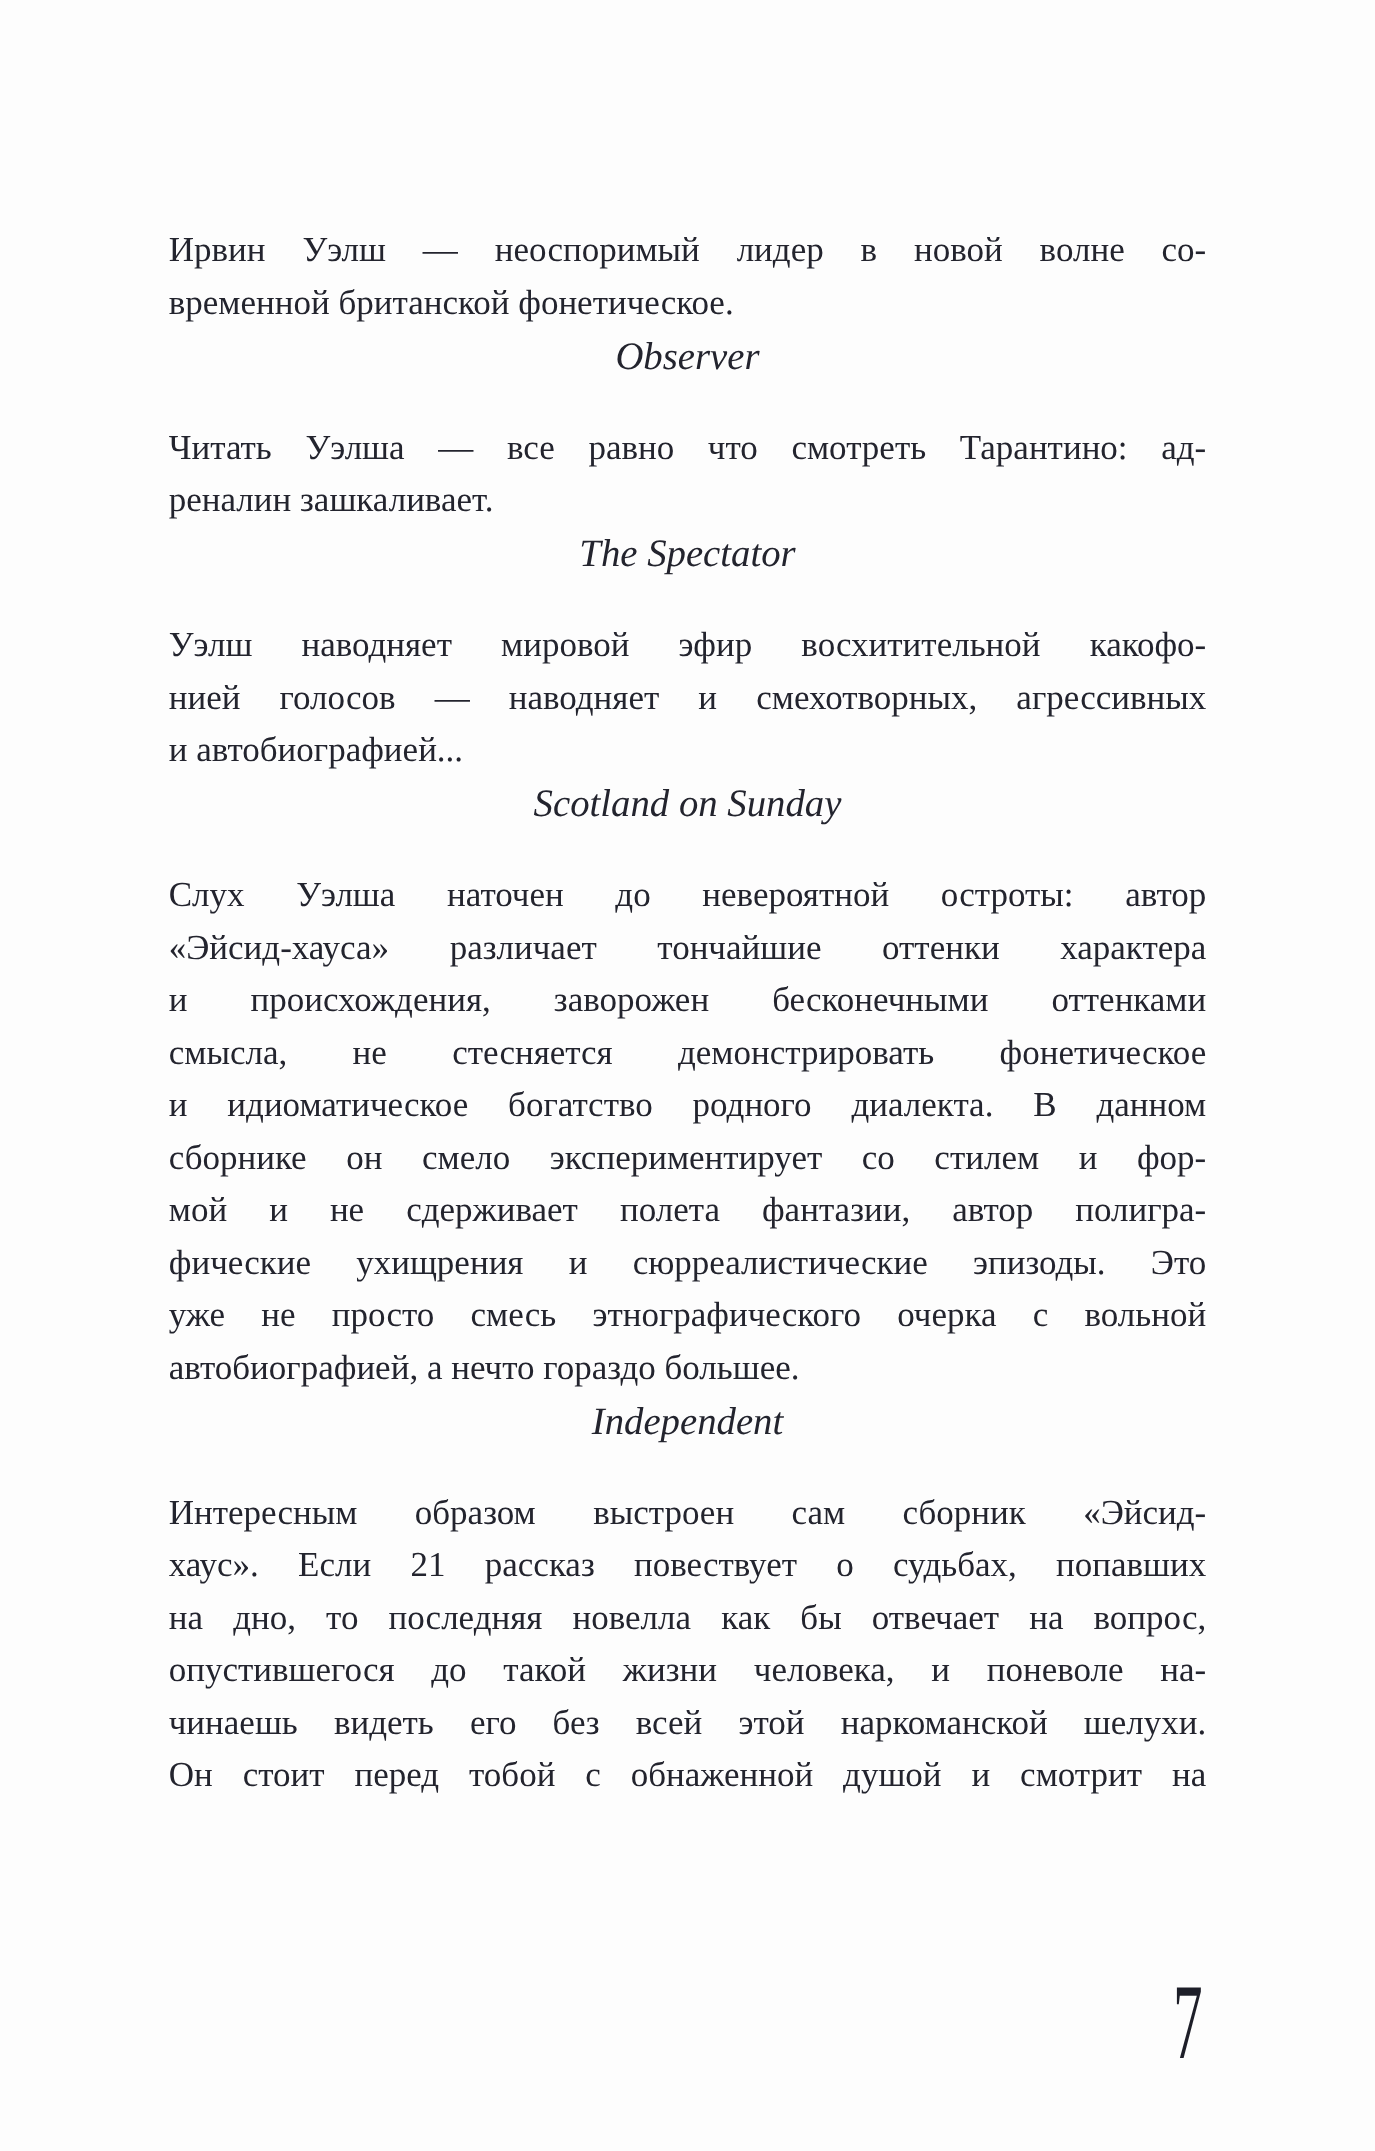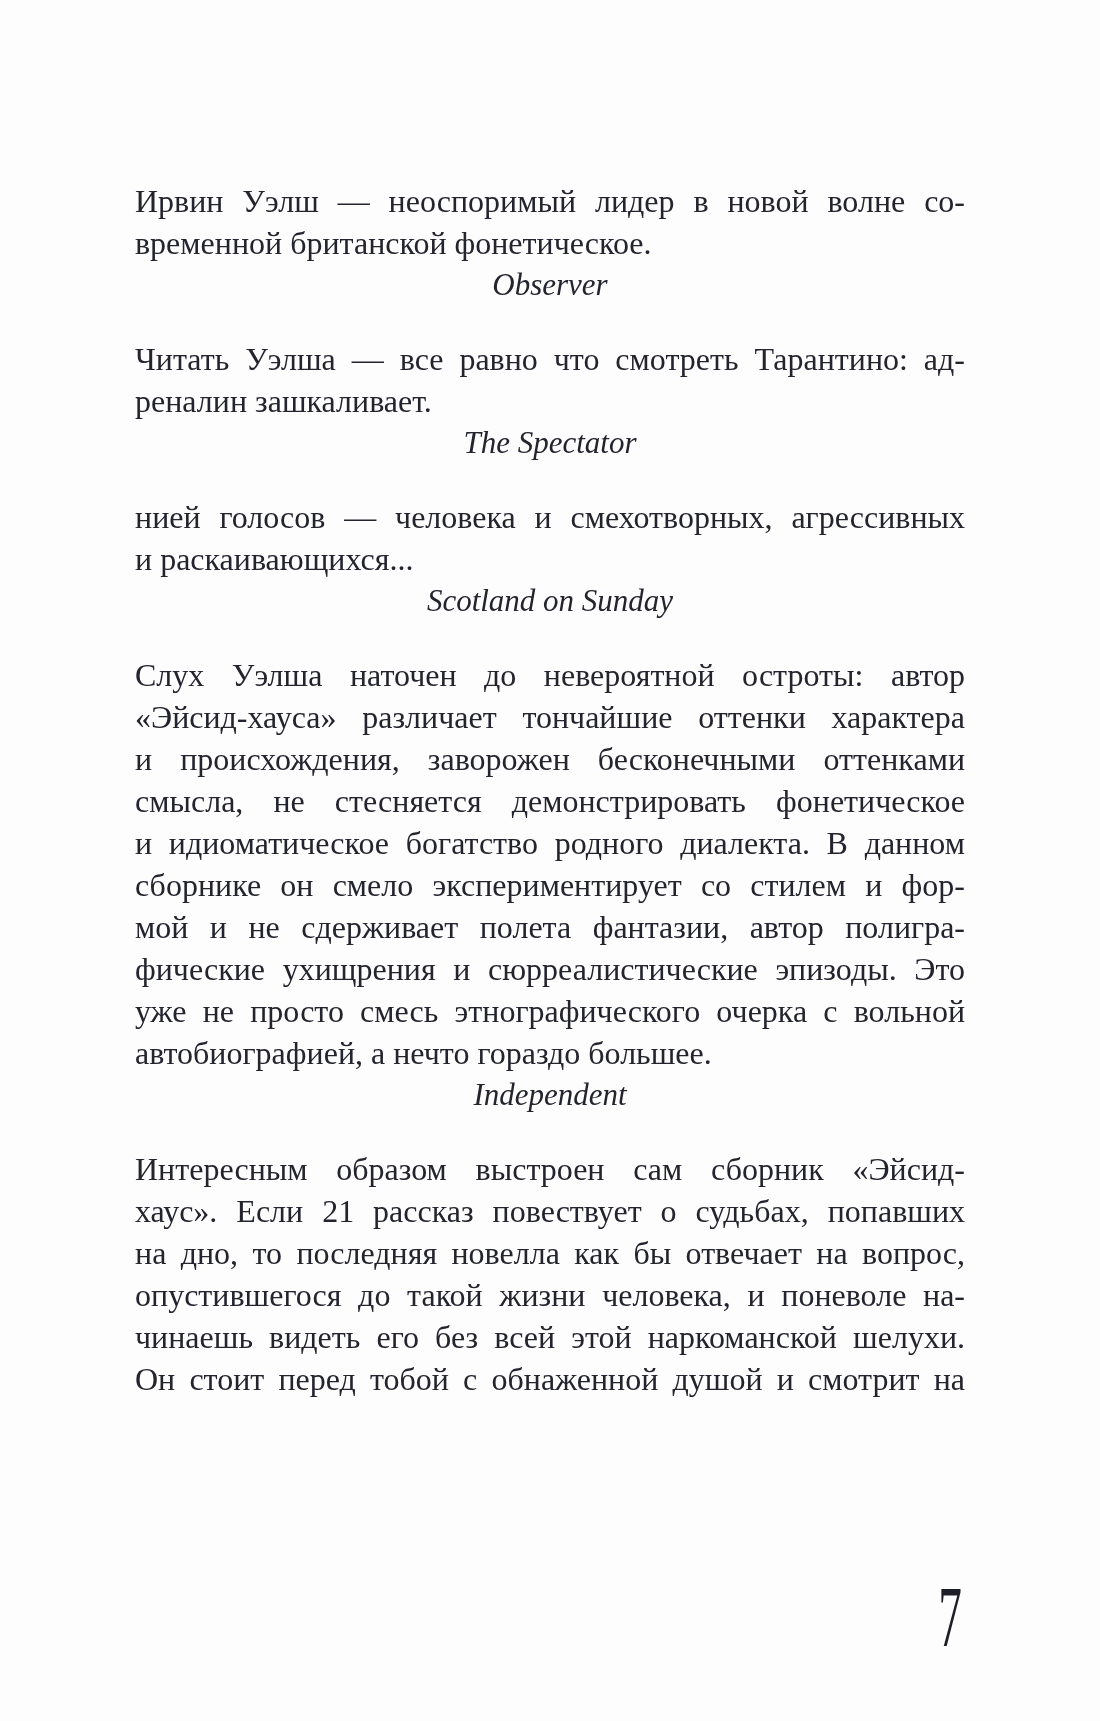--- a/index.html
+++ b/index.html
@@ -19,21 +19,21 @@
   .content {
     position: absolute;
     left: 135px;
     top: 180px;
     width: 830px;
   }
   .quote-block {
     margin: 0 0 32px 0;
   }
   .qline {
-    font-size: 32px;
+    font-size: 28px;
     line-height: 42px;
     text-align: justify;
     text-align-last: justify;
     white-space: normal;
   }
   .qline.final {
     text-align-last: left;
   }
   .source {
     font-size: 31px;
@@ -65,22 +65,23 @@
       <div class="source">Observer</div>
     </div>
 
     <div class="quote-block">
       <div class="qline">Читать Уэлша — все равно что смотреть Тарантино: ад-</div>
       <div class="qline final">реналин зашкаливает.</div>
       <div class="source">The Spectator</div>
     </div>
 
     <div class="quote-block">
-      <div class="qline">нией голосов — человека и смехотворных, агрессивных</div>
-      <div class="qline final">и раскаивающихся...</div>
+      <div class="qline">Уэлш наводняет мировой эфир восхитительной какофо-</div>
+      <div class="qline">нией голосов — наводняет и смехотворных, агрессивных</div>
+      <div class="qline final">и автобиографией...</div>
       <div class="source">Scotland on Sunday</div>
     </div>
 
     <div class="quote-block">
       <div class="qline">Слух Уэлша наточен до невероятной остроты: автор</div>
       <div class="qline">«Эйсид-хауса» различает тончайшие оттенки характера</div>
       <div class="qline">и происхождения, заворожен бесконечными оттенками</div>
       <div class="qline">смысла, не стесняется демонстрировать фонетическое</div>
       <div class="qline">и идиоматическое богатство родного диалекта. В данном</div>
       <div class="qline">сборнике он смело экспериментирует со стилем и фор-</div>

